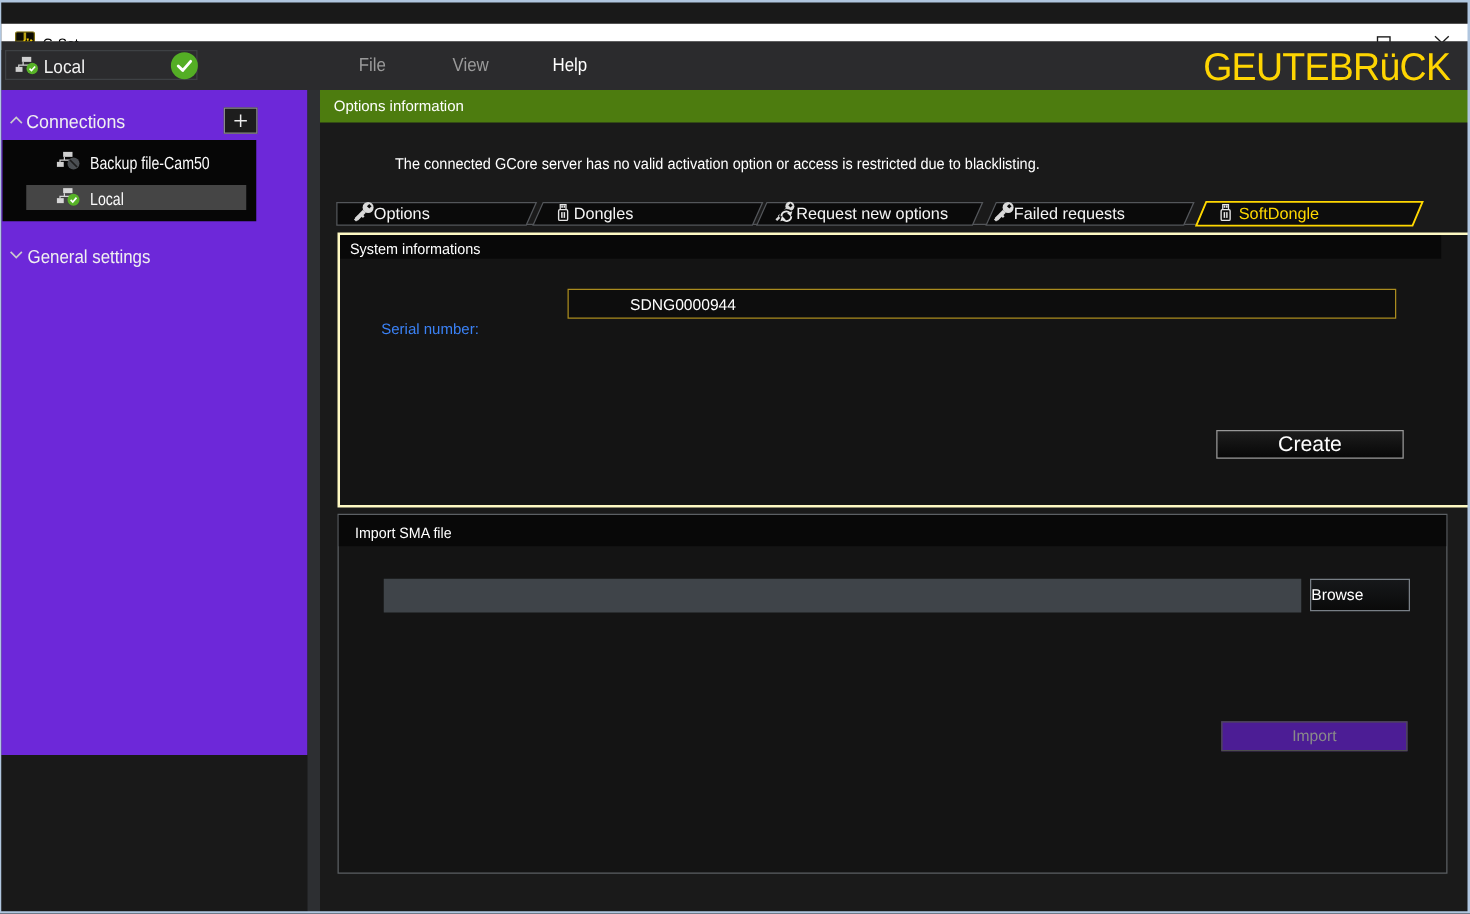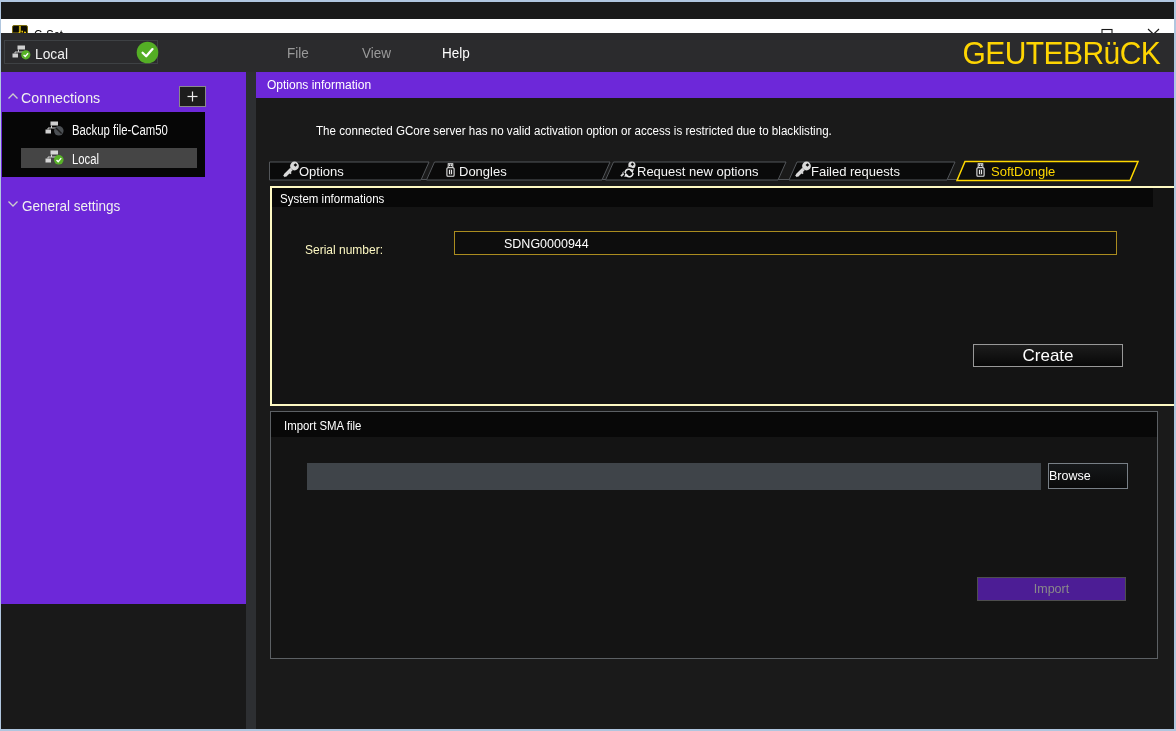--- a/index.html
+++ b/index.html
@@ -22,33 +22,33 @@
 #conn-label { position:absolute; left:20px; top:17px; font-size:15px; color:#f0f0f0; transform:scaleX(0.95); transform-origin:0 50%; }
 #plusbtn { position:absolute; left:178px; top:14px; width:27px; height:21px; border:1px solid #8a8a8a; background:#1d1d1d; }
 #treeblock { position:absolute; left:1px; top:40px; width:203px; height:65px; background:#060606; }
 #localrow { position:absolute; left:20px; top:76px; width:176px; height:20px; background:#454545; }
 .treetext { position:absolute; font-size:14px; color:#fbfbfb; transform:scaleX(0.81); transform-origin:0 50%; }
 #gen-label { position:absolute; left:21px; top:125px; font-size:15px; color:#f0f0f0; transform:scaleX(0.9); transform-origin:0 50%; }
 
 #splitter { position:absolute; left:246px; top:72px; width:10px; height:658px; background:#2d2f32; }
 
 #main { position:absolute; left:256px; top:72px; width:919px; height:658px; background:#1a1a1a; }
-#optbar { position:absolute; left:0; top:0; width:919px; height:26px; background:#6d28d9; }
+#optbar { position:absolute; left:0; top:0; width:919px; height:26px; background:#4d7c0f; }
 #optbar span { position:absolute; left:11px; top:6px; font-size:12px; color:#fff; }
 #warn { position:absolute; left:60px; top:52px; font-size:12.5px; color:#fff; transform:scaleX(0.928); transform-origin:0 50%; }
 
 #ypanel { position:absolute; left:14px; top:114px; width:1010px; height:220px; border:2px solid #fef9c3; background:#141414; }
 #yhead { position:absolute; left:0; top:0; width:881px; height:19px; background:#080808; }
 #yhead span { position:absolute; left:8px; top:4px; font-size:12px; color:#fff; transform:scaleX(0.96); transform-origin:0 50%; }
-#serial-label { position:absolute; left:33px; top:55px; font-size:12px; color:#fef9c3; }
+#serial-label { position:absolute; left:33px; top:68px; font-size:12px; color:#3b82f6; }
 #serial-input { position:absolute; left:182px; top:43px; width:663px; height:24px; border:1px solid #aa8c1f; background:#0d0d0d; }
 #serial-input span { position:absolute; left:6px; top:5px; font-size:12.5px; color:#fff;margin-left:43px; }
 #create-btn { position:absolute; left:701px; top:156px; width:150px; height:23px; border:1px solid #989898; background:linear-gradient(#1d1d1d,#070707); color:#fff; font-size:17px; text-align:center; line-height:21px; }
 
-#ipanel { position:absolute; left:14px; top:339px; width:888px; height:248px; border:1px solid #5c6064; background:#141414; }
+#ipanel { position:absolute; left:14px; top:339px; width:888px; height:288px; border:1px solid #5c6064; background:#141414; }
 #ihead { position:absolute; left:0; top:0; width:886px; height:25px; background:#080808; }
 #ihead span { position:absolute; left:13px; top:7px; font-size:12px; color:#fff; transform:scaleX(0.95); transform-origin:0 50%; }
 #file-input { position:absolute; left:36px; top:51px; width:734px; height:27px; background:#3f4449; }
 #browse-btn { position:absolute; left:777px; top:51px; width:80px; height:26px; border:1px solid #787f86; background:linear-gradient(#16181a,#0a0a0a); color:#fff; font-size:12.5px; text-align:left; line-height:24px; }
 #import-btn { position:absolute; left:706px; top:165px; width:149px; height:24px; border:1px solid #4e4e4e; background:#4c1d95; color:#8a8a8a; font-size:12.5px; text-align:center; line-height:22px; }
 </style>
 </head>
 <body>
 
 <div id="titlebar">

